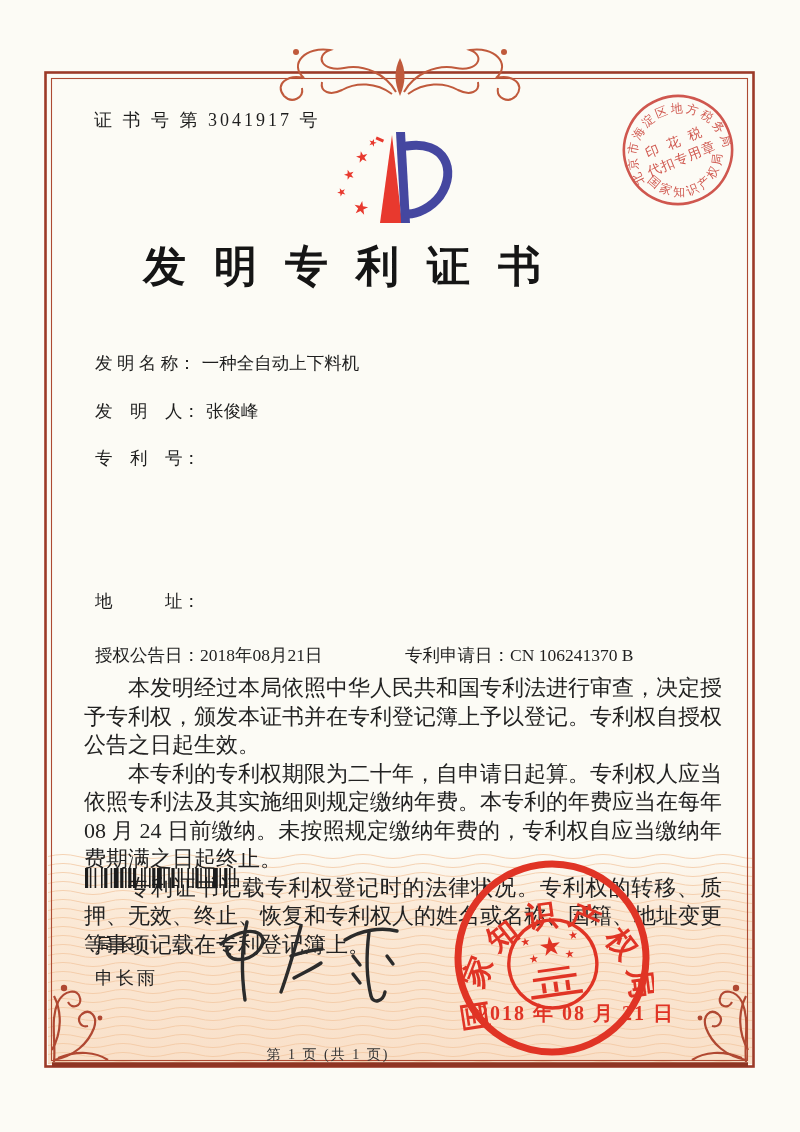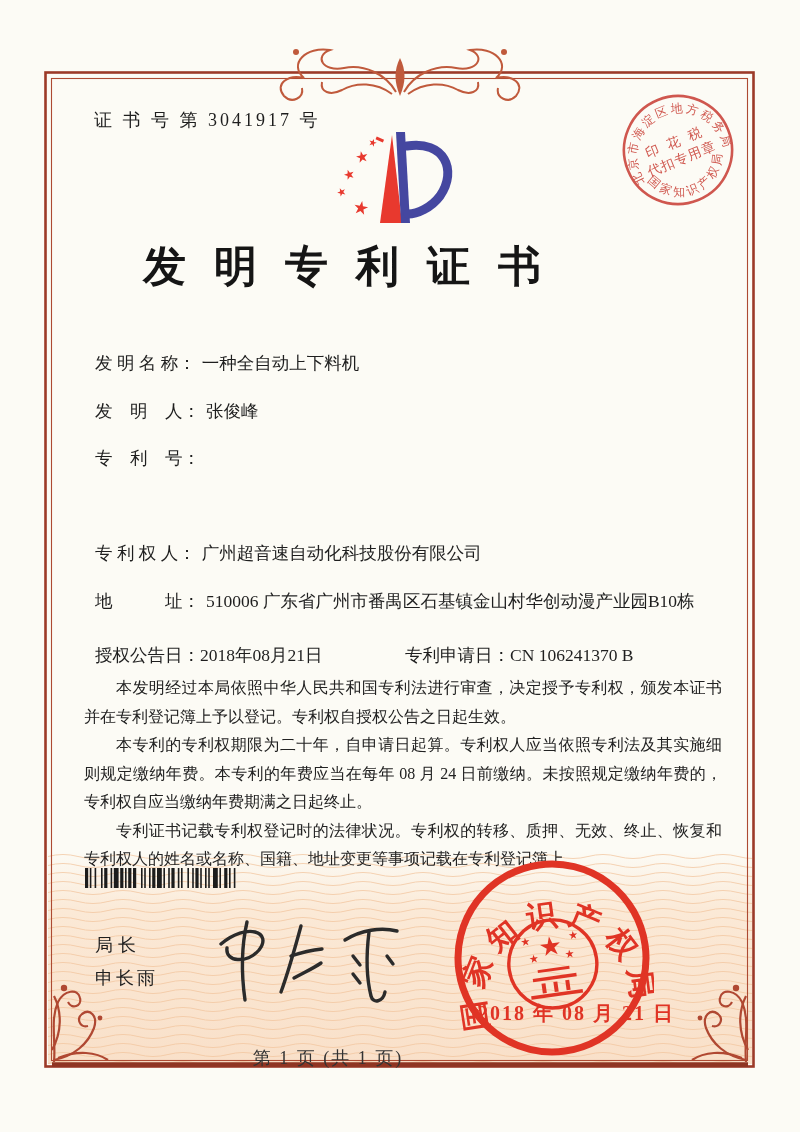--- a/index.html
+++ b/index.html
@@ -24,31 +24,31 @@
   .title{
     position:absolute;left:0;top:238px;width:684px;margin:0;text-align:center;
     font-size:43px;font-weight:700;letter-spacing:28px;text-indent:28px;color:#151515;z-index:3;
   }
   .field-row{position:absolute;left:95px;font-size:17.5px;line-height:26px;z-index:3;display:flex;}
   .field-label{white-space:pre;}
   .field-value{margin-left:6px;max-width:545px;}
   .grant-row{position:absolute;left:95px;top:643px;width:640px;font-size:17.5px;z-index:3;}
   .grant-right{position:absolute;left:310px;top:0;}
   .body-text{position:absolute;left:84px;top:674px;width:638px;z-index:3;}
-  .body-text p{margin:0;font-size:16px;line-height:28.5px;text-indent:2em;text-align:justify;color:#222;}
+  .body-text p{margin:0;font-size:22px;line-height:28.5px;text-indent:2em;text-align:justify;color:#222;}
   .barcode{position:absolute;left:85px;top:868px;z-index:3;}
   .sig-title{position:absolute;left:95px;top:933px;font-size:18px;letter-spacing:5px;z-index:3;}
   .sig-name{position:absolute;left:95px;top:966px;font-size:18px;letter-spacing:3px;z-index:3;}
   .signature{position:absolute;left:195px;top:912px;z-index:3;}
   .seal{position:absolute;left:450px;top:856px;z-index:4;}
   .seal-date{
     position:absolute;left:478px;top:1000px;z-index:5;
     color:#e03425;font-size:20px;font-weight:700;letter-spacing:2px;
   }
-  .footer{position:absolute;left:0;top:1046px;width:656px;text-align:center;font-size:18px;letter-spacing:2px;color:#333;z-index:3;}
+  .footer{position:absolute;left:0;top:1046px;width:656px;text-align:center;font-size:14px;letter-spacing:2px;color:#333;z-index:3;}
   .tax-stamp{position:absolute;left:600px;top:72px;z-index:3;opacity:.92;}
 </style>
 </head>
 <body>
 
 <div class="page">
 
   <div class="guilloche">
     <svg width="704" height="212">
       <defs>
@@ -116,27 +116,22 @@
     <span class="field-label">发　明　人：</span>
     <span class="field-value">张俊峰</span>
   </div>
   <div class="field-row" style="top:350px">
     <span class="field-label">发 明 名 称：</span>
     <span class="field-value">一种全自动上下料机</span>
   </div>
   <div class="field-row" style="top:445px">
     <span class="field-label">专　利　号：</span>
   </div>
-  <div class="field-row" style="top:540px">
-    <span class="field-label">专 利 权 人：</span>
-    <span class="field-value">广州超音速自动化科技股份有限公司</span>
-  </div>
   <div class="field-row" style="top:588px">
     <span class="field-label">地　　　址：</span>
-    <span class="field-value">510006 广东省广州市番禺区石基镇金山村华创动漫产业园B10栋</span>
   </div>
 
   <div class="grant-row">
     <span>授权公告日：</span><span>2018年08月21日</span>
     <span class="grant-right">
       <span>专利申请日：</span><span>CN 106241370 B</span>
     </span>
   </div>
 
   <div class="body-text">

